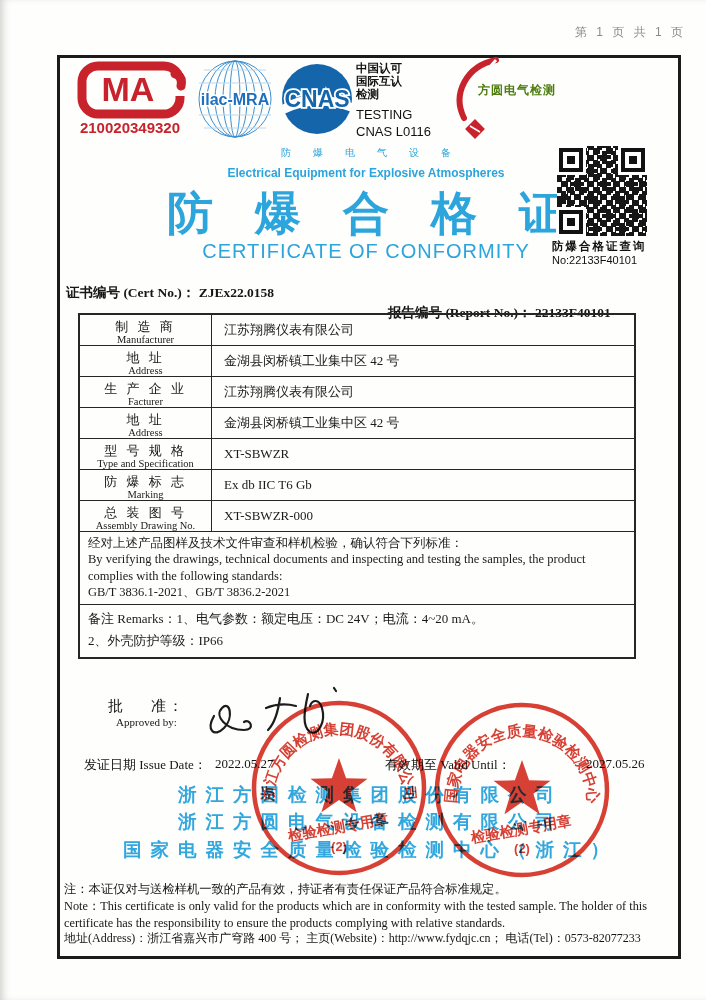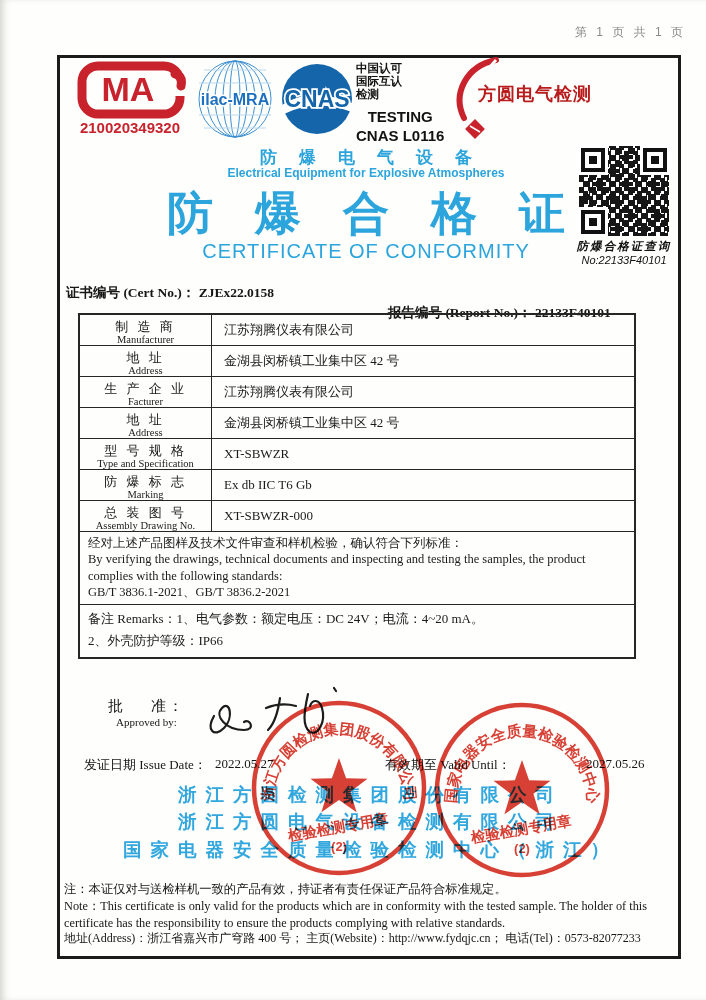--- a/index.html
+++ b/index.html
@@ -10,37 +10,37 @@
   .pageno{position:absolute;top:24px;left:575px;font-size:12px;color:#8a8a86;letter-spacing:3px;font-family:"Liberation Sans",sans-serif;}
 
   
   .cma{position:absolute;left:76px;top:60px;}
   .cma-num{position:absolute;left:68px;top:119px;width:124px;text-align:center;color:#c8232c;
            font-family:"Liberation Sans",sans-serif;font-weight:bold;font-size:15px;}
   .ilac{position:absolute;left:196px;top:58px;}
   .cnas{position:absolute;left:280px;top:62px;}
   .cnas-side{position:absolute;left:356px;top:62px;font-family:"Liberation Sans",sans-serif;color:#121212;}
   .cnas-side .cn{font-size:11.5px;font-weight:bold;line-height:1.15;}
-  .cnas-side .en{font-size:15px;font-weight:bold;line-height:1.3;margin-top:4px;text-align:center;}
+  .cnas-side .en{font-size:13px;font-weight:normal;line-height:1.3;margin-top:4px;}
   .fy-logo{position:absolute;left:444px;top:56px;}
-  .fy-label{position:absolute;left:478px;top:82px;font-size:18px;font-weight:bold;color:#b91c1c;
+  .fy-label{position:absolute;left:478px;top:82px;font-size:12px;font-weight:bold;color:#4d7c0f;
             font-family:"Liberation Sans",sans-serif;letter-spacing:1px;}
 
   
   .blue{color:#2ca4dc;}
   .t-center{position:absolute;left:57px;width:618px;text-align:center;}
-  .title-cn-sm{top:146px;font-family:"Liberation Sans",sans-serif;font-weight:bold;font-size:17px;}
+  .title-cn-sm{top:146px;font-family:"Liberation Sans",sans-serif;font-weight:normal;font-size:10px;}
   .title-cn-sm span{letter-spacing:22px;margin-right:-22px;}
   .title-en-sm{top:166px;font-family:"Liberation Sans",sans-serif;font-weight:bold;font-size:12px;}
   .title-cn-lg{top:183px;font-family:"Liberation Sans",sans-serif;font-weight:bold;font-size:46px;}
   .title-cn-lg span{letter-spacing:42px;margin-right:-42px;}
   .title-en-lg{top:240px;font-family:"Liberation Sans",sans-serif;font-weight:500;font-size:20px;letter-spacing:1px;}
 
   
-  .qr-wrap{position:absolute;left:574px;top:146px;width:100px;text-align:center;font-style:italic;}
+  .qr-wrap{position:absolute;left:552px;top:146px;width:100px;text-align:left;}
   .qr{position:relative;width:90px;height:90px;margin:0 auto;background-color:#fff;
       background-image:
         repeating-conic-gradient(#161616 0% 25%, transparent 0% 50%),
         repeating-conic-gradient(#161616 0% 25%, transparent 0% 50%);
       background-size:9px 9px,13px 13px;background-position:0 0,4px 2px;}
   .finder{position:absolute;width:16px;height:16px;border:4px solid #111;background:#fff;box-shadow:0 0 0 3px #fff;}
   .finder::after{content:"";position:absolute;left:4px;top:4px;width:8px;height:8px;background:#111;}
   .f1{left:2px;top:2px;} .f2{right:2px;top:2px;} .f3{left:2px;bottom:2px;}
   .qr-cap{margin-top:3px;font-family:"Liberation Sans",sans-serif;font-weight:bold;font-size:11.5px;color:#111;letter-spacing:2px;}
   .qr-no{font-family:"Liberation Sans",sans-serif;font-size:11px;color:#111;}

